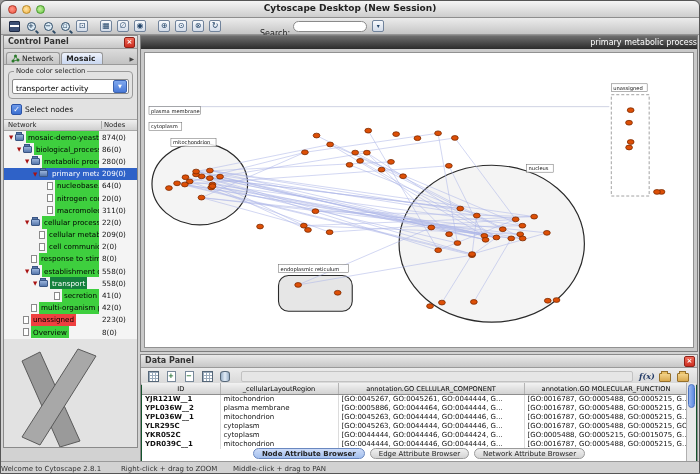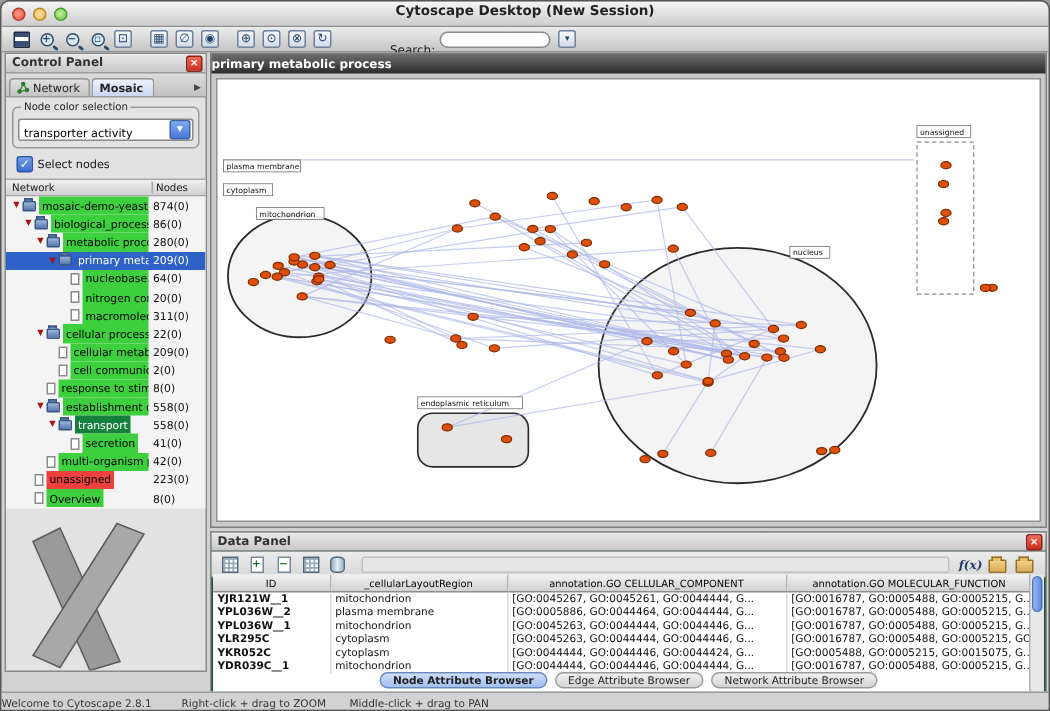--- a/index.html
+++ b/index.html
@@ -88,22 +88,22 @@
   .bg-green{background:#3ecf3e;color:#000}
   .bg-red{background:#ef4040;color:#000}
   .bg-blue{background:#15803d;color:#fff}
   .bg-selected{background:transparent;color:#fff}
   .tcount{position:absolute;left:98px;white-space:nowrap}
   .watermark{position:absolute;left:0;bottom:0}
 
   
   #netview{position:absolute;left:139px;top:34px;width:558px;height:317px;background:#c9c9c9;
           border:1px solid #7e7e7e;box-sizing:border-box}
-  .nv-title{height:13px;background:linear-gradient(#6e6e6e,#2b2b2b);color:#fff;font-size:8px;font-weight:bold;
-          text-align:left;line-height:13px}
+  .nv-title{height:13px;background:linear-gradient(#6e6e6e,#2b2b2b);color:#fff;font-size:8px;font-weight:normal;
+          text-align:right;line-height:13px}
   .nv-canvas{position:absolute;left:3px;top:16px;right:3px;bottom:3px;background:#fff;border:1px solid #919191}
   #graph{position:absolute;left:0;top:0;width:100%;height:100%}
 
   
   #datapanel{position:absolute;left:139px;top:353px;width:558px;height:119px;background:#14532d;
           border:1px solid #8a8a8a;box-sizing:border-box}
   .dp-toolbar{height:16px;display:flex;align-items:center;padding:0 4px;border-bottom:1px solid #b4b4b4;
           background:linear-gradient(#ececec,#d8d8d8)}
   .dp-toolbar .tbtn{margin-right:2px}
   .dp-spacer{flex:1;height:9px;margin:0 6px;border:1px solid #c2c2c2;background:#e6e6e6;border-radius:2px}
@@ -293,21 +293,21 @@
           <span class="t-folder"></span>
           <span class="tlabel bg-green">establishment of lo...</span>
           <span class="tcount">558(0)</span>
         </div>
         <div class="trow" style="padding-left: 27px;">
           <span class="tri">▼</span>
           <span class="t-folder"></span>
           <span class="tlabel bg-blue">transport</span>
           <span class="tcount">558(0)</span>
         </div>
-        <div class="trow" style="padding-left: 35px;">
+        <div class="trow" style="padding-left: 35px; justify-content: flex-end;">
           <span class="tri"></span>
           <span class="t-page"></span>
           <span class="tlabel bg-green">secretion</span>
           <span class="tcount">41(0)</span>
         </div>
         <div class="trow" style="padding-left: 19px;">
           <span class="tri"></span>
           <span class="t-page"></span>
           <span class="tlabel bg-green">multi-organism pro...</span>
           <span class="tcount">42(0)</span>

